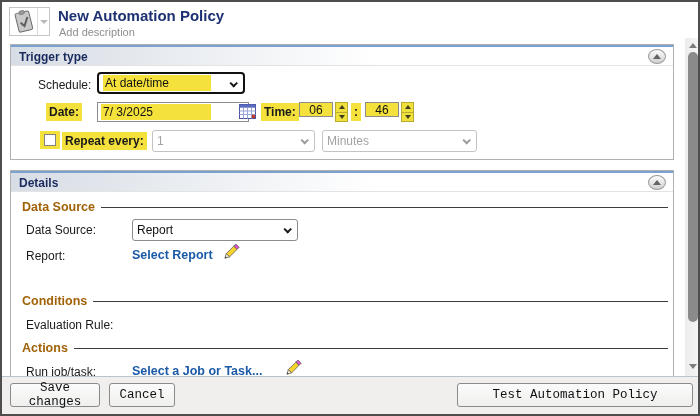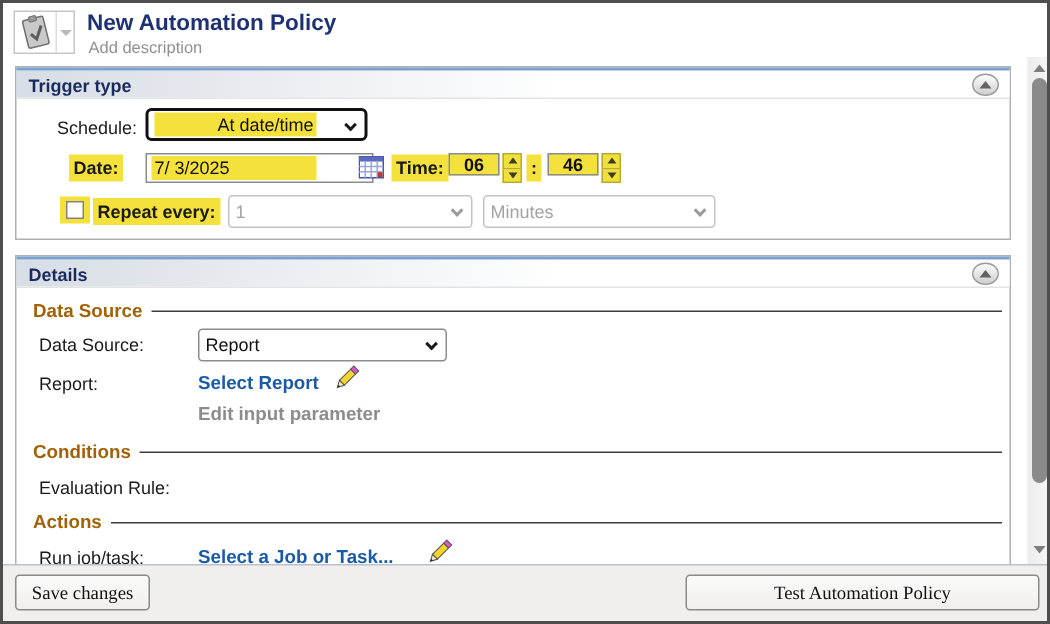--- a/index.html
+++ b/index.html
@@ -50,42 +50,42 @@
   }
 
   
   .lbl { position:absolute; font-size:12px; color:#1a1a1a; white-space:nowrap; }
   .hl { background:#f4e13b; padding:2px 3px; }
   .hl.b { font-weight:bold; }
 
   .sel {
     position:absolute; height:22px; border:1px solid #8c8c8c; border-radius:3px;
     background:#fff; font-size:12px; color:#111; cursor:pointer;
-    display:flex; align-items:center; padding:0 20px 0 4px; overflow:hidden;text-align:right;
+    display:flex; align-items:center; padding:0 20px 0 4px; overflow:hidden;
   }
   .sel .chev {
     position:absolute; right:7px; top:7px; width:6px; height:6px;
     border-right:2px solid #1a1a1a; border-bottom:2px solid #1a1a1a;
     transform:rotate(45deg) translateY(-1px);
   }
   .sel.focused { border:2px solid #111; border-radius:4px; }
   .sel.focused .hl-val { background:#f4e13b; display:inline-block; width:108px; padding:1px 2px; }
   .sel.disabled { border:1px solid #c3c3c3; color:#a3a3a3; cursor:default; }
   .sel.disabled .chev { border-color:#9b9b9b; }
 
   .txt-input {
     position:absolute; height:20px; border:1px solid #8c8c8c; background:#fff;
     font-size:12px; color:#111; display:flex; align-items:center; padding-left:3px;
   }
   .txt-input .hl-val { background:#f4e13b; display:inline-block; width:110px; padding:1px 2px; }
 
   .time-box {
     position:absolute; width:34px; height:15px; border:1px solid #8c8c8c;
     background:#f4e13b; font-size:12px; color:#111;
-    display:flex; align-items:center; justify-content:center;font-weight:bold;
+    display:flex; align-items:center; justify-content:center;
   }
   .spinner { position:absolute; width:13px; height:20px; display:flex; flex-direction:column; cursor:pointer; }
   .spin-btn {
     flex:1; background:#f0e03c; border:1px solid #b9ab2d;
     display:flex; align-items:center; justify-content:center;
   }
   .spin-btn + .spin-btn { border-top:none; }
   .t-up { width:0; height:0; border-left:3px solid transparent; border-right:3px solid transparent; border-bottom:4px solid #3e3e1e; }
   .t-dn { width:0; height:0; border-left:3px solid transparent; border-right:3px solid transparent; border-top:4px solid #3e3e1e; }
 
@@ -120,21 +120,21 @@
   .footer {
     position:absolute; left:0; right:0; bottom:0; height:38px;
     background:#f1efed; border-top:1px solid #b9c3ce;
   }
   .btn {
     position:absolute; top:6px; height:24px;
     border:1px solid #8a8a8a; border-radius:3px;
     background:linear-gradient(#fbfbfb,#f0efee);
     font-size:12.5px; color:#111; cursor:pointer;
     display:flex; align-items:center; justify-content:center;
-    font-family:Liberation Serif, serif;
+    font-family:Liberation Mono, monospace;
   }
 </style>
 </head>
 <body>
 
 <div id="window">
 
   <div class="icon-split">
     <div class="icon-cell">
       <svg width="22" height="26" viewBox="0 0 22 26">
@@ -246,21 +246,20 @@
   <div class="pencil" style="left:218px; top:241px;">
     <svg width="20" height="20" viewBox="0 0 20 20">
       <g transform="rotate(45 10 10)">
         <rect x="7.8" y="-0.5" width="4.6" height="3" fill="#e054ce" stroke="#555" stroke-width="0.7"></rect>
         <rect x="7.8" y="2.5" width="4.6" height="10.5" fill="#f6d32d" stroke="#555" stroke-width="0.7"></rect>
         <polygon points="7.8,13 12.4,13 10.1,17.3" fill="#f8ecc8" stroke="#555" stroke-width="0.7"></polygon>
         <polygon points="9.3,15.6 10.9,15.6 10.1,17.3" fill="#222"></polygon>
       </g>
     </svg>
   </div>
-  <span class="muted-bold" style="left:130px; top:267px;">Edit input parameter</span>
 
   <div class="group-title" style="top:292px;">
     <span>Conditions</span>
       <span class="rule"></span>
   </div>
   <span class="lbl" style="left:24px; top:316px;">Evaluation Rule:</span>
 
   <div class="group-title" style="top:339px;">
     <span>Actions</span>
       <span class="rule"></span>
@@ -279,16 +278,17 @@
   </div>
 
   <div class="scrollbar">
     <span class="sb-arrow sb-up"></span>
     <div class="sb-thumb"></div>
     <span class="sb-arrow sb-dn"></span>
   </div>
 
   <div class="footer">
     <button class="btn" style="left:8px; width:90px;">Save changes</button>
+    <button class="btn" style="left:107px; width:66px;">Cancel</button>
     <button class="btn" style="left:455px; width:236px;">Test Automation Policy</button>
   </div>
 
 </div>
 
 </body></html>

